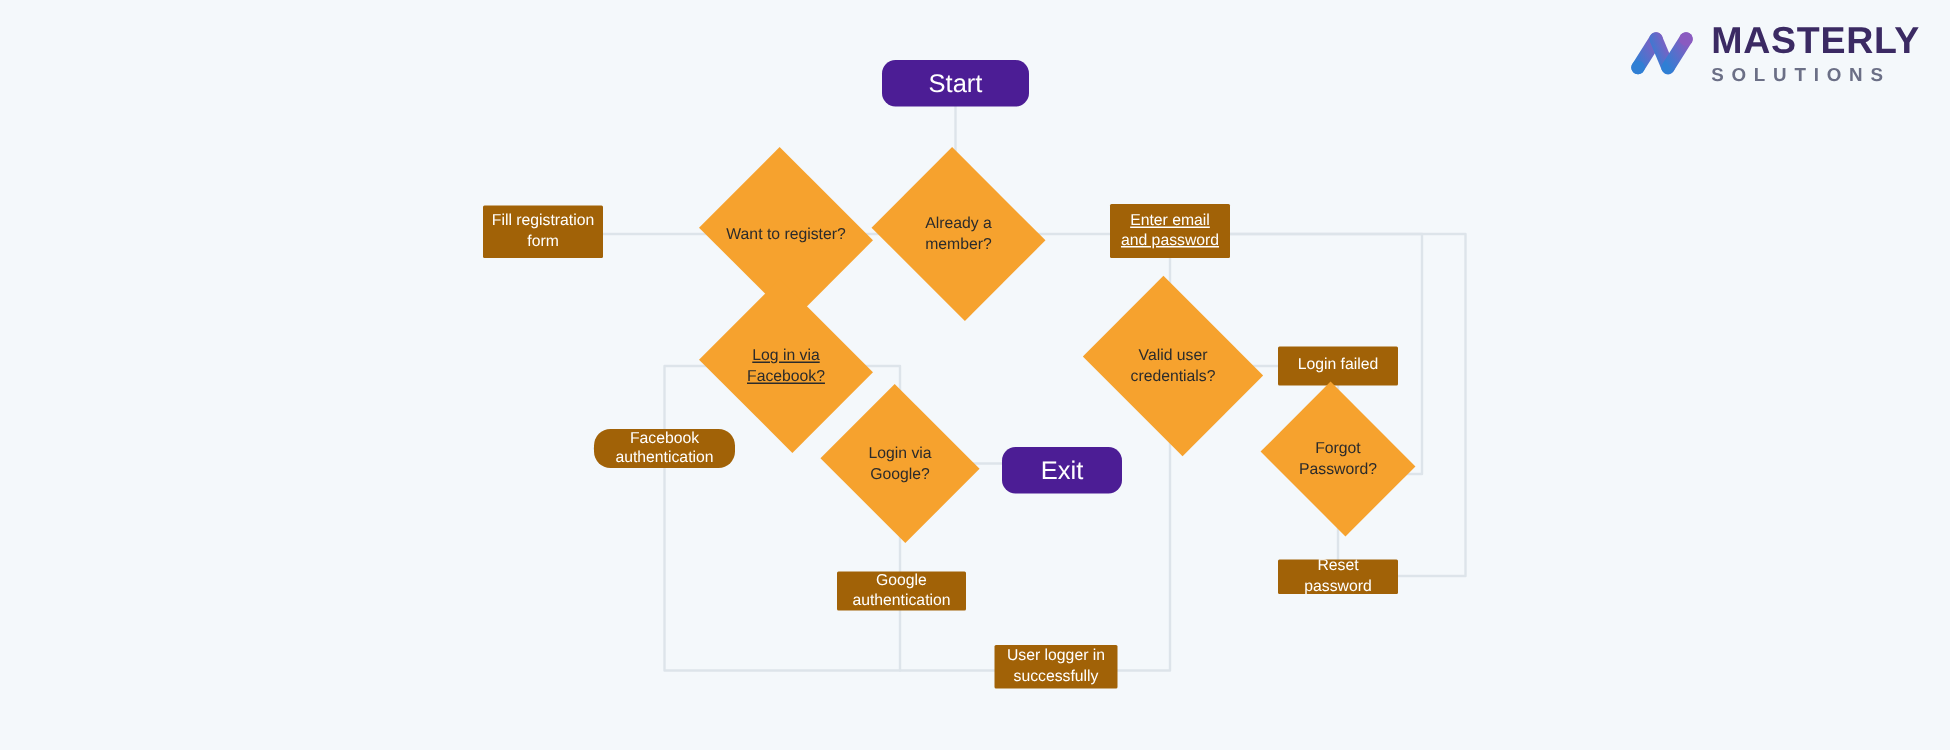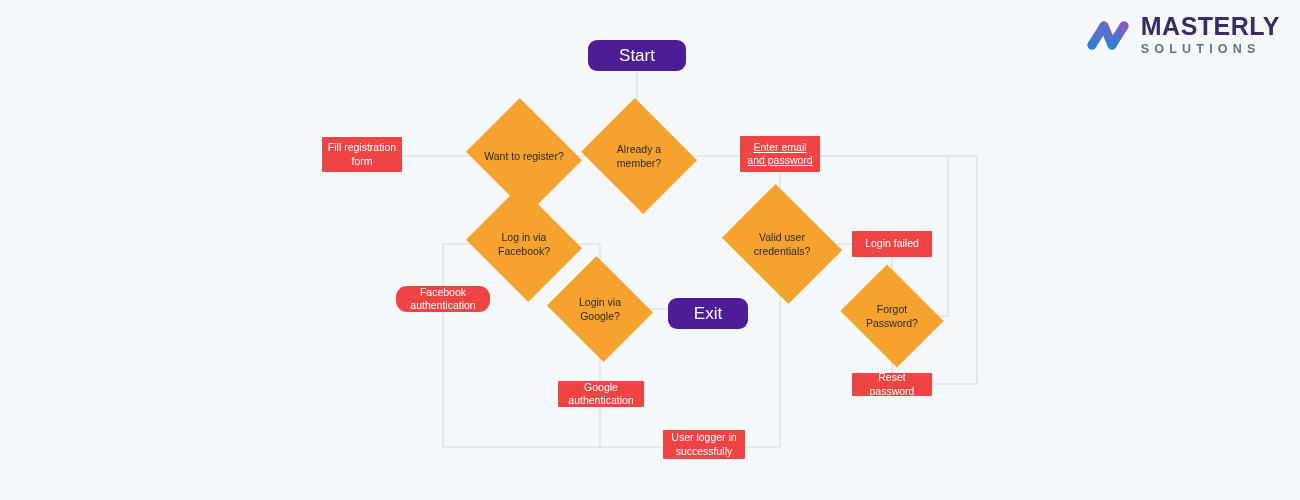--- a/index.html
+++ b/index.html
@@ -21,21 +21,21 @@
     width: 1300px;
     height: 500px;
   }
 
   
   #logo {
     position: absolute;
     right: 20px;
     top: 14px;
     display: flex;
-    align-items: flex-start;
+    align-items: flex-end;
     gap: 10px;
   }
   #logo .mark { width: 46px; height: 42px; display:block; }
   #logo .wordmark {
     display: flex;
     flex-direction: column;
     line-height: 1;
   }
   #logo .brand-main {
     font-size: 25px;
@@ -73,21 +73,21 @@
     text-align: center;
   }
 
   .node .label {
     display: block;
     padding: 0 4px;
   }
 
   
   .node.box {
-    background: #ef4444;
+    background: #a16207;
     color: #ffffff;
     font-size: 10.5px;
     line-height: 1.25;
     border-radius: 1px;
   }
 
   
   .node.terminator {
     background: #4c1d95;
     color: #ffffff;
@@ -174,42 +174,42 @@
       <div class="node decision" style="left: 480px; top: 118px; width: 88px; height: 76px;">
         <div class="diamond-bg"></div>
         <span class="label">Want to register?</span>
       </div>
       <div class="node box" style="left: 322px; top: 137px; width: 80px; height: 35px;">
         <span class="label">Fill registration form</span>
       </div>
       <div class="node box" style="left: 740px; top: 136px; width: 80px; height: 36px; text-decoration: underline;">
         <span class="label">Enter email and password</span>
       </div>
-      <div class="node decision" style="left: 480px; top: 206px; width: 88px; height: 76px;">
+      <div class="node decision" style="left: 480px; top: 206px; width: 88px; height: 76px; text-decoration: underline;">
         <div class="diamond-bg"></div>
         <span class="label">Log in via Facebook?</span>
       </div>
       <div class="node decision" style="left: 735px; top: 206px; width: 94px; height: 76px; justify-content: center;">
         <div class="diamond-bg"></div>
         <span class="label">Valid user credentials?</span>
       </div>
       <div class="node box" style="left: 852px; top: 231px; width: 80px; height: 26px;">
         <span class="label">Login failed</span>
       </div>
       <div class="node box" style="left: 396px; top: 286px; width: 94px; height: 26px; border-radius: 11px;">
         <span class="label">Facebook authentication</span>
       </div>
       <div class="node decision" style="left: 560px; top: 274px; width: 80px; height: 70px;">
         <div class="diamond-bg"></div>
         <span class="label">Login via Google?</span>
       </div>
       <div class="node terminator" style="left: 668px; top: 298px; width: 80px; height: 31px;">
         <span class="label">Exit</span>
       </div>
-      <div class="node decision" style="left: 852px; top: 283px; width: 80px; height: 66px;">
+      <div class="node decision" style="left: 852px; top: 273px; width: 80px; height: 66px;">
         <div class="diamond-bg"></div>
         <span class="label">Forgot Password?</span>
       </div>
       <div class="node box" style="left: 558px; top: 381px; width: 86px; height: 26px;">
         <span class="label">Google authentication</span>
       </div>
       <div class="node box" style="left: 852px; top: 373px; width: 80px; height: 23px;">
         <span class="label">Reset password</span>
       </div>
       <div class="node box" style="left: 663px; top: 430px; width: 82px; height: 29px;">

